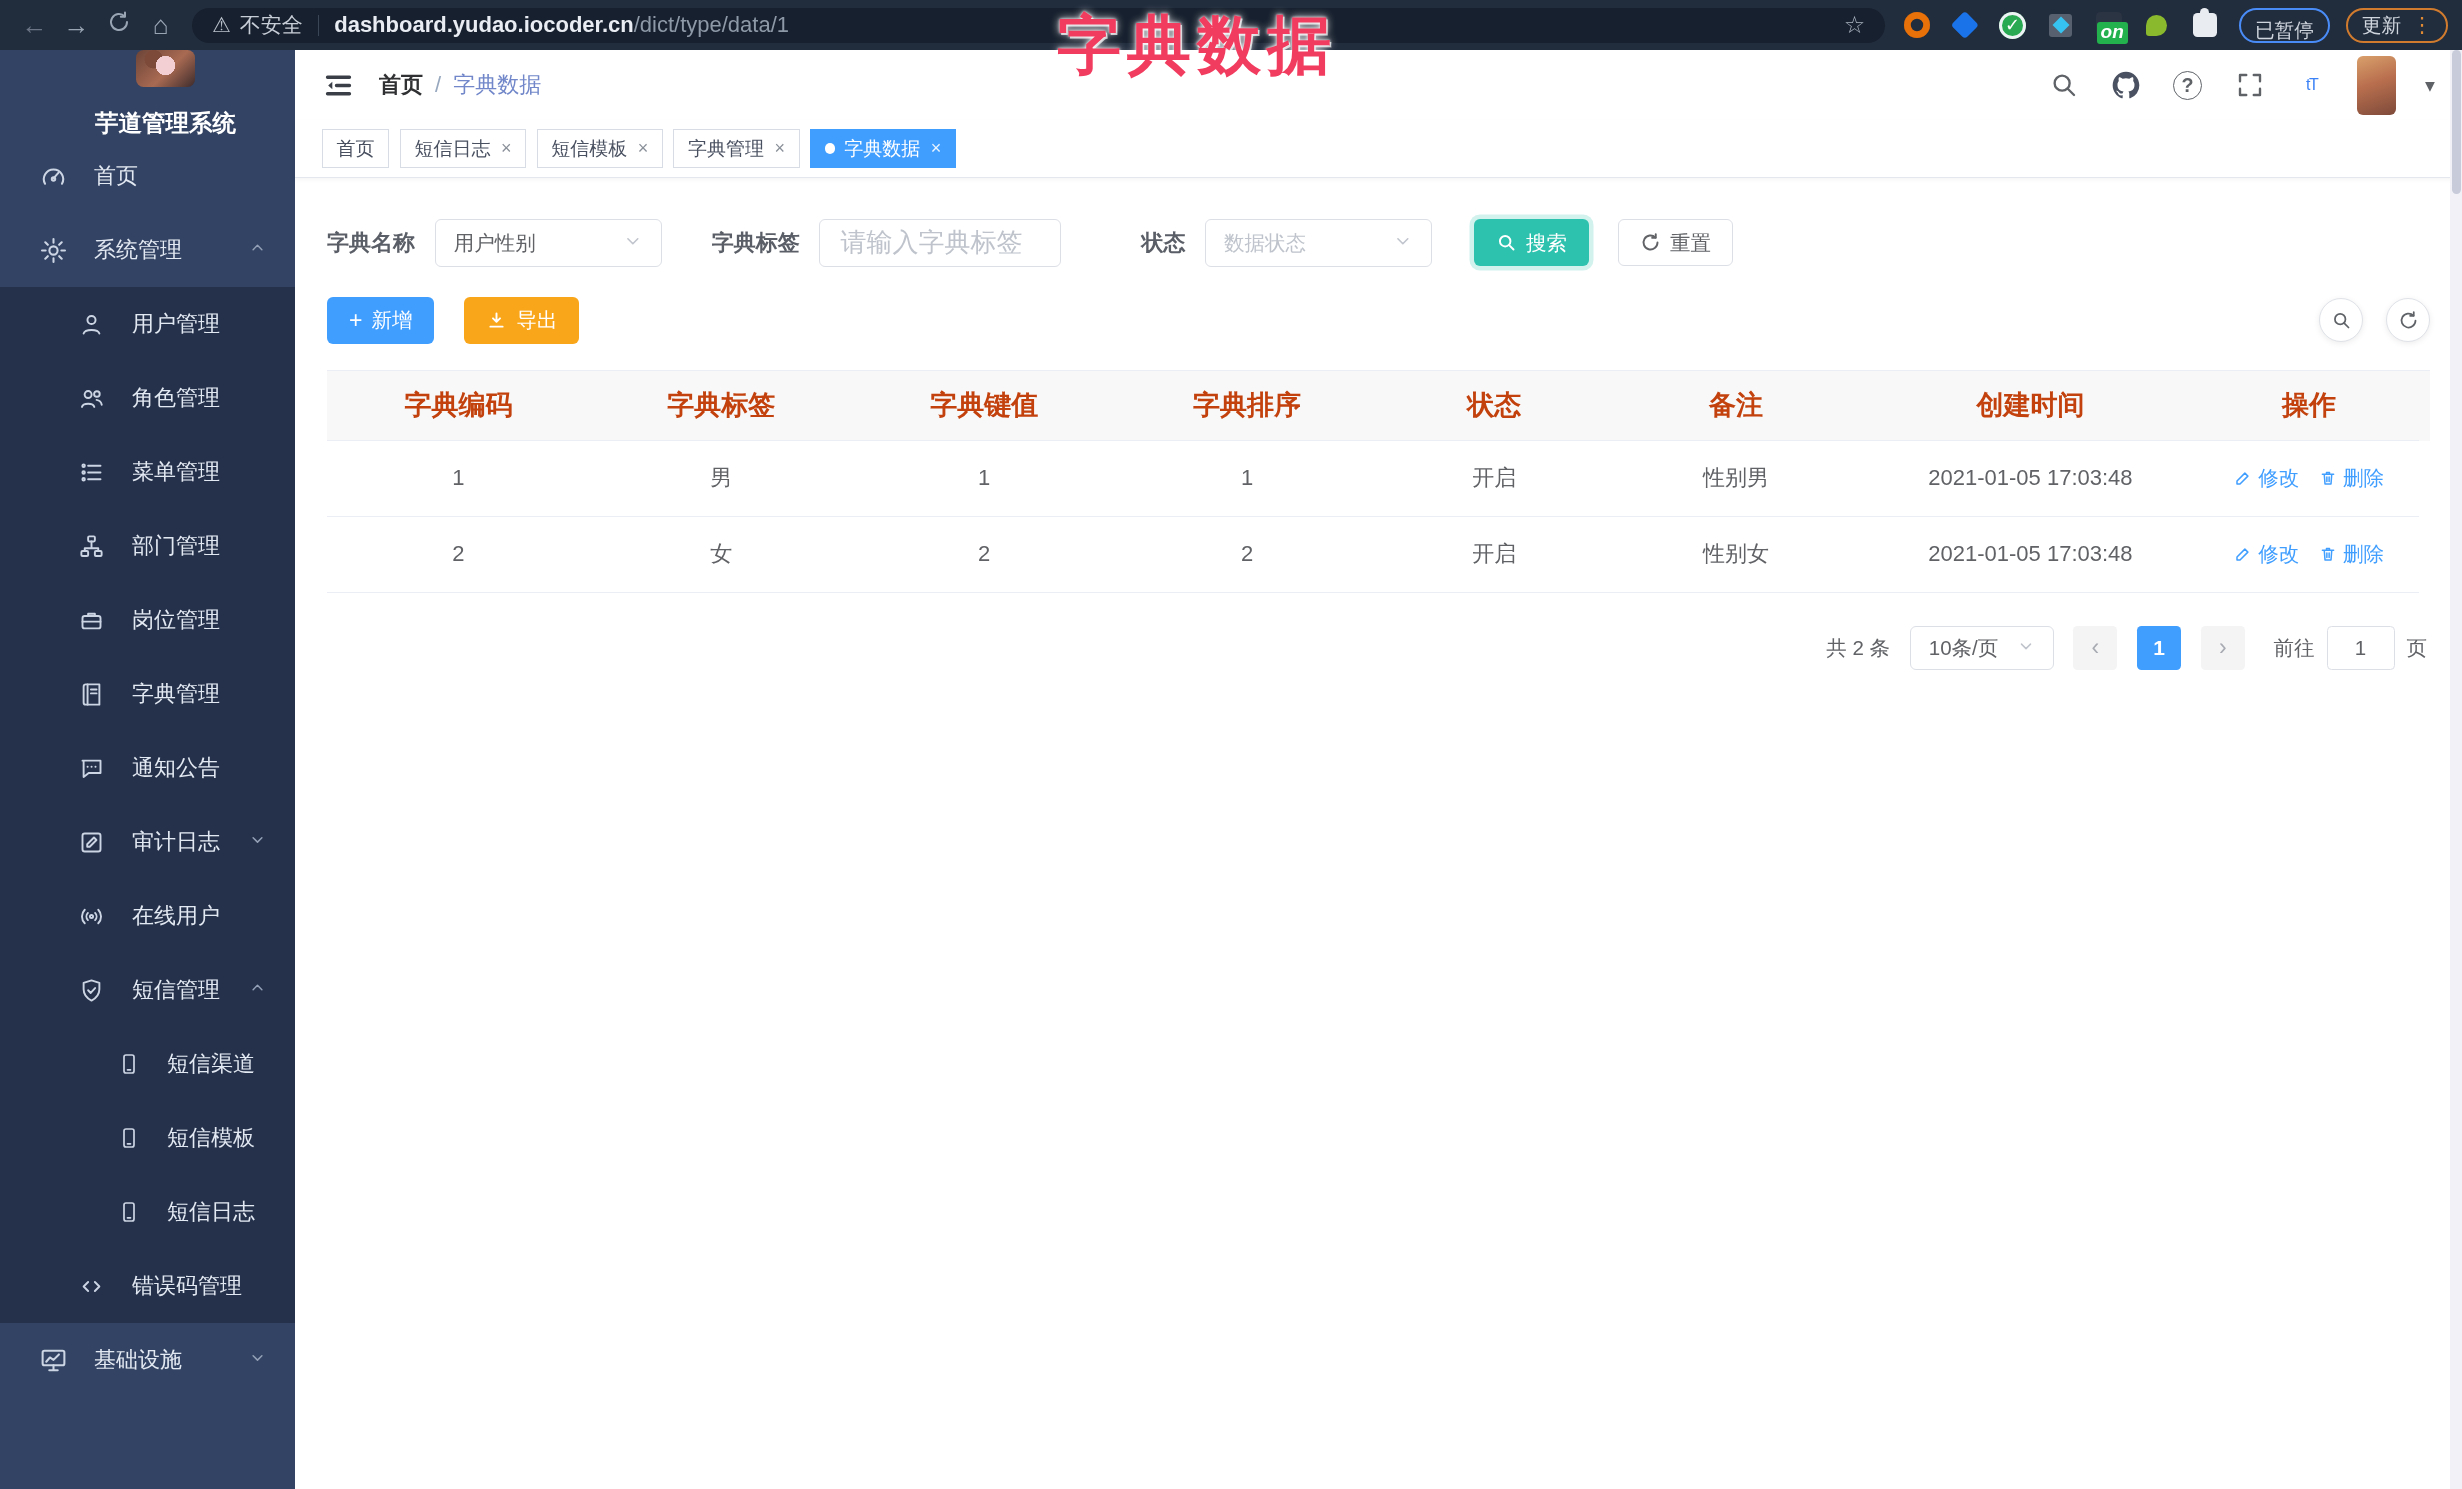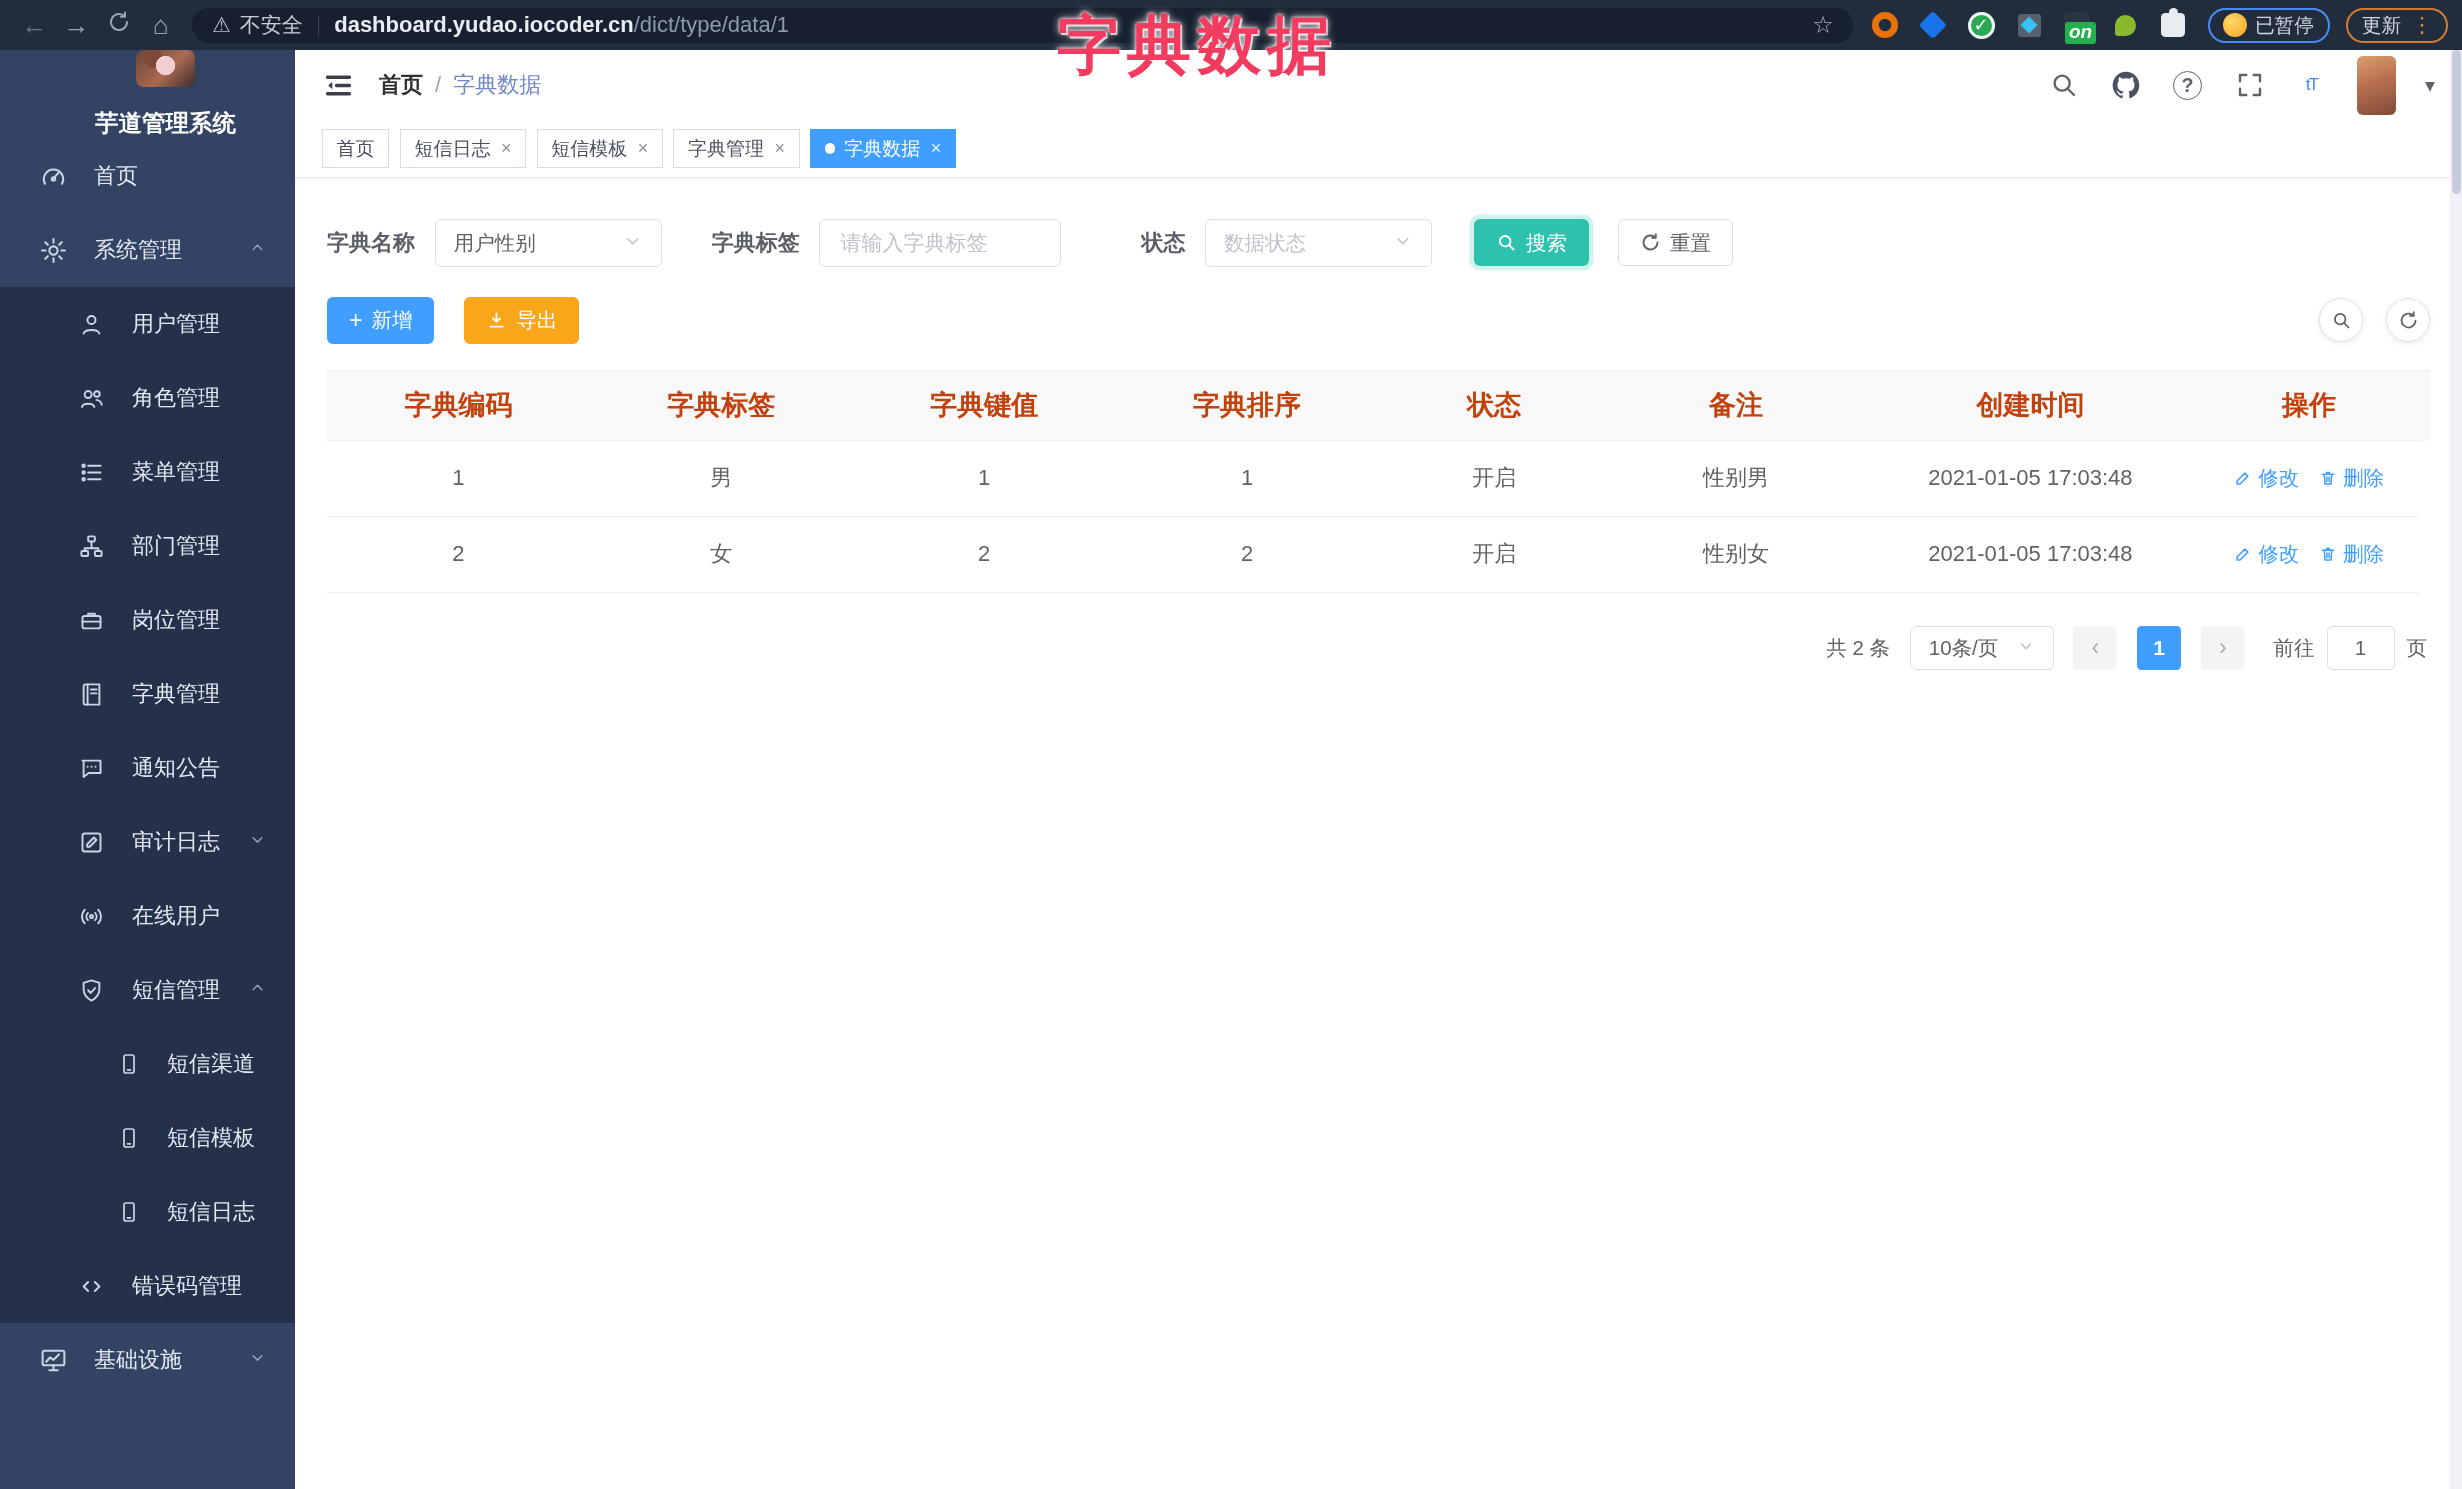--- a/index.html
+++ b/index.html
@@ -24,21 +24,21 @@
   .ext-gem{width:19.7px;height:19.7px;background:#1a73e8;transform:rotate(45deg);border-radius:3.8px;}
   .ext-check{width:27px;height:27px;border-radius:50%;background:#2aa953;color:#fff;font-size:18px;display:flex;align-items:center;justify-content:center;box-shadow:0 0 0 3px #eef2f5 inset;}
   .ext-diamond{width:23px;height:23px;background:#56606e;border-radius:3px;display:flex;align-items:center;justify-content:center;}
   .ext-diamond i{width:12px;height:12px;background:#36c3f2;transform:rotate(45deg);display:block;}
   .ext-on{width:26px;height:26px;background:#2b3442;border-radius:4.5px;position:relative;}
   .ext-on .on-badge{position:absolute;right:-6px;bottom:-6px;background:#23b14d;color:#fff;font-size:19px;font-weight:700;padding:0.8px 3.8px;border-radius:3px;line-height:1.1;}
   .ext-sprout{width:21px;height:21px;background:#8ab92d;border-radius:50% 50% 50% 3px;}
   .ext-puzzle{width:24px;height:24px;background:#e9edf2;border-radius:4.5px;position:relative;}
   .ext-puzzle:before{content:"";position:absolute;top:-5.3px;left:7.6px;width:9px;height:9px;border-radius:50%;background:#e9edf2;}
   .chip{height:35px;border-radius:17.4px;display:flex;align-items:center;padding:0 13.6px;gap:7.6px;flex:0 0 auto;cursor:pointer;}
-  .chip.paused{border:2.3px solid #4a8cf7;margin-left:19.7px;}
+  .chip.paused{border:2.3px solid #4a8cf7;margin-left:19.7px;flex-direction:column;}
   .face{width:24px;height:24px;border-radius:50%;background:radial-gradient(circle at 35% 35%,#ffd769,#f5a623);}
   .chip-txt{color:#cfd5dd;font-size:19.7px;white-space:nowrap;}
   .chip.update{border:2.3px solid #d07b2e;margin-left:16.7px;}
   .dots{color:#e08a33;font-size:21px;margin-left:3px;}
 
   
   .overlay-title{position:absolute;top:1.5px;left:1057px;z-index:9;font-size:64px;font-weight:700;letter-spacing:6px;color:#f23c5f;
     text-shadow:0 0 9px rgba(255,255,255,.95),0 0 3px #ffffff,1.5px 1.5px 0 rgba(255,255,255,.7);pointer-events:none;}
 
   
@@ -90,21 +90,21 @@
   .content{flex:1 1 auto;padding:21px 32px 0 32px;position:relative;}
   .filter-row{display:flex;align-items:center;margin-top:19.7px;}
   .f-label{font-size:22px;font-weight:700;color:#5a5e66;margin-right:19.7px;white-space:nowrap;}
   .sel,.inp{height:48px;border:1.5px solid #dcdfe6;border-radius:6px;background:#fff;display:flex;align-items:center;padding:0 18px;}
   .sel{width:227px;justify-content:space-between;cursor:pointer;}
   .sel-val{font-size:20.5px;color:#606266;}
   .sel-ph{font-size:20.5px;color:#bfc4cc;}
   .sel .sv{flex:0 0 auto;}
   .sel svg{stroke:#c0c4cc;fill:none;stroke-width:2;stroke-linecap:round;stroke-linejoin:round;}
   .inp{width:242px;}
-  .inp input{border:none;outline:none;font-size:21px;color:#606266;width:100%;background:transparent;}
+  .inp input{border:none;outline:none;font-size:26px;color:#606266;width:100%;background:transparent;}
   .inp input::placeholder{color:#bfc4cc;}
   .gap-lg{width:50px;}
   .gap-md{width:30px;}
   .btn{height:47px;border-radius:6px;display:flex;align-items:center;justify-content:center;gap:9px;font-size:20.5px;cursor:pointer;border:1.5px solid transparent;padding:0 21px;white-space:nowrap;}
   .btn svg{fill:none;stroke-width:2.2;stroke-linecap:round;stroke-linejoin:round;}
   .btn-search{background:#2cc2ae;color:#fff;box-shadow:0 0 0 4.5px rgba(44,194,174,.22);margin-left:42px;}
   .btn-search svg{stroke:#fff;}
   .btn-reset{background:#fff;color:#606266;border-color:#dcdfe6;margin-left:29px;}
   .btn-reset svg{stroke:#606266;}
   .toolbar{display:flex;align-items:center;margin-top:30px;}

